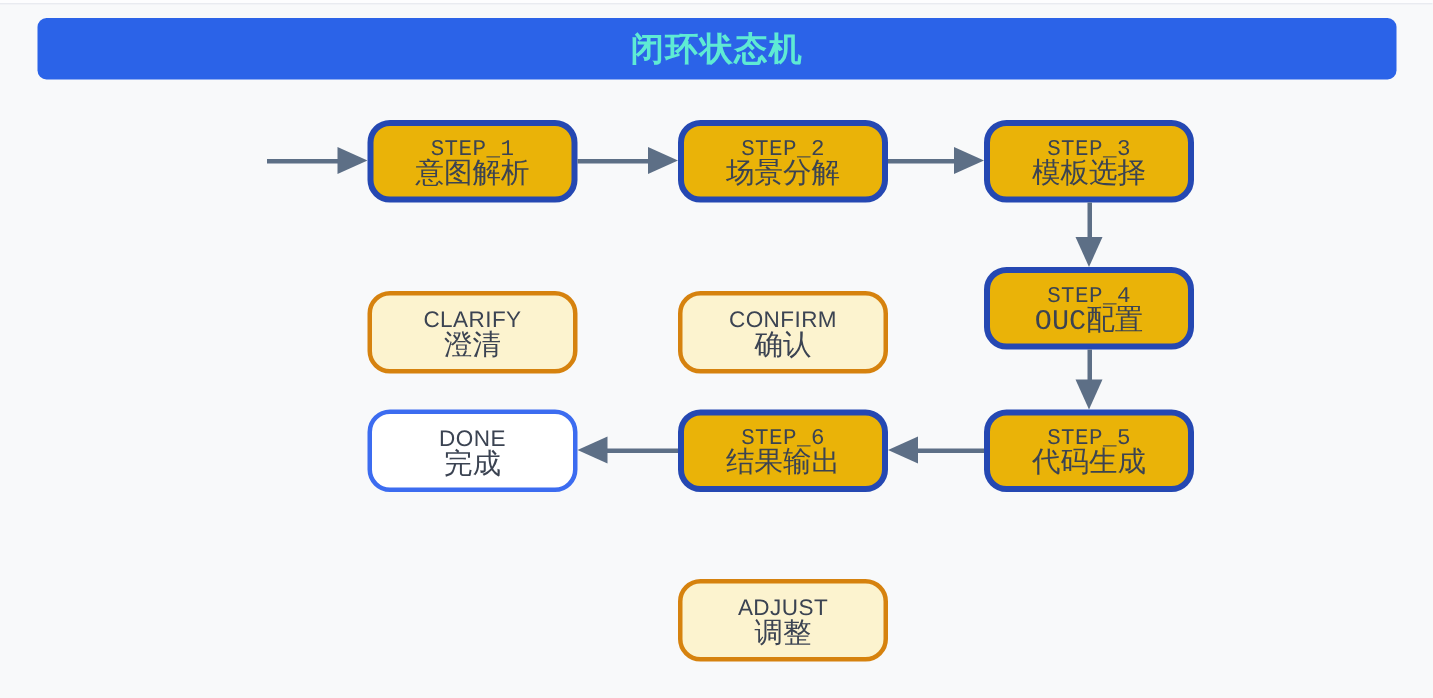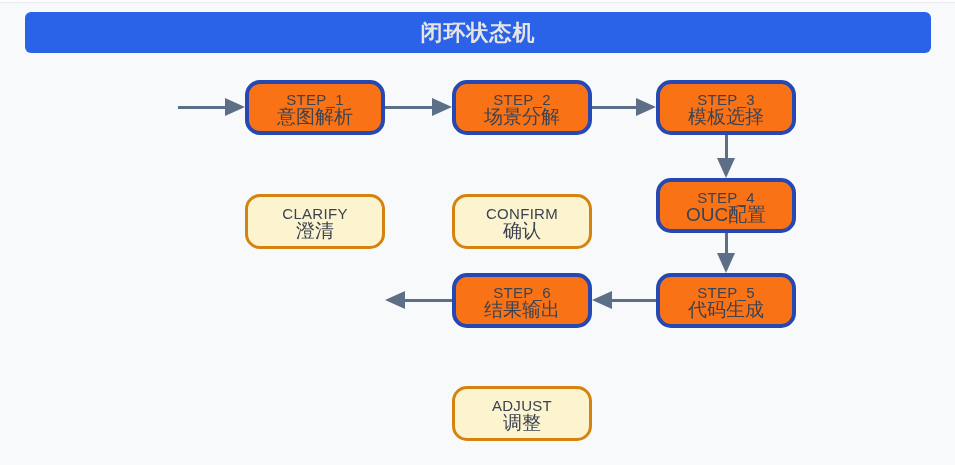--- a/index.html
+++ b/index.html
@@ -11,33 +11,33 @@
     overflow:hidden;
   }
   .canvas{position:relative;width:955px;height:465px;background:#f8f9fa;}
   .top-strip{position:absolute;left:0;top:0;width:955px;height:2px;background:#fdfdfe;border-bottom:1px solid #e9ebf0;}
 
   .title-bar{
     position:absolute;left:25px;top:12px;width:906px;height:41px;
     background:#2b63e8;border-radius:6px;
     display:flex;align-items:center;justify-content:center;
   }
-  .title-bar .title{color:#e5e5e5;font-size:22px;font-weight:bold;letter-spacing:1px;}
+  .title-bar .title{color:#5eead4;font-size:22px;font-weight:bold;letter-spacing:1px;}
 
   .node{
     position:absolute;width:140px;height:55px;box-sizing:border-box;
     border-radius:15px;
     display:flex;flex-direction:column;align-items:center;justify-content:center;
     gap:1px;text-align:center;
   }
   .node-label{font-size:15px;line-height:17px;letter-spacing:.3px;}
   .node-sublabel{font-size:19px;line-height:15px;}
 
   .terminal{background:#ffffff;border:3.5px solid #3c6cf0;}
-  .step{background:#f97316;border:4px solid #2548b2;}
+  .step{background:#eab308;border:4px solid #2548b2;font-family:Liberation Mono, monospace;}
   .decision{background:#fcf3cf;border:3.5px solid #d6820e;margin-top:16px;}
 
   
   .c1{left:38px;} .c2{left:245px;} .c3{left:452px;} .c4{left:656px;}
   .r1{top:80px;} .r2{top:178px;} .r3{top:273px;} .r4{top:370px;}
 
   
   .arrow{position:absolute;}
   .arrow .shaft{position:absolute;background:#5d6f86;}
   .arrow .head{position:absolute;width:0;height:0;}
@@ -79,20 +79,24 @@
   </div>
   <div class="node decision r2 c3">
     <div class="node-label">CONFIRM</div>
     <div class="node-sublabel">确认</div>
   </div>
   <div class="node step r2 c4">
     <div class="node-label">STEP_4</div>
     <div class="node-sublabel">OUC配置</div>
   </div>
 
+  <div class="node terminal r3 c2">
+    <div class="node-label">DONE</div>
+    <div class="node-sublabel">完成</div>
+  </div>
   <div class="node step r3 c3">
     <div class="node-label">STEP_6</div>
     <div class="node-sublabel">结果输出</div>
   </div>
   <div class="node step r3 c4">
     <div class="node-label">STEP_5</div>
     <div class="node-sublabel">代码生成</div>
   </div>
 
   <div class="node decision r4 c3">

